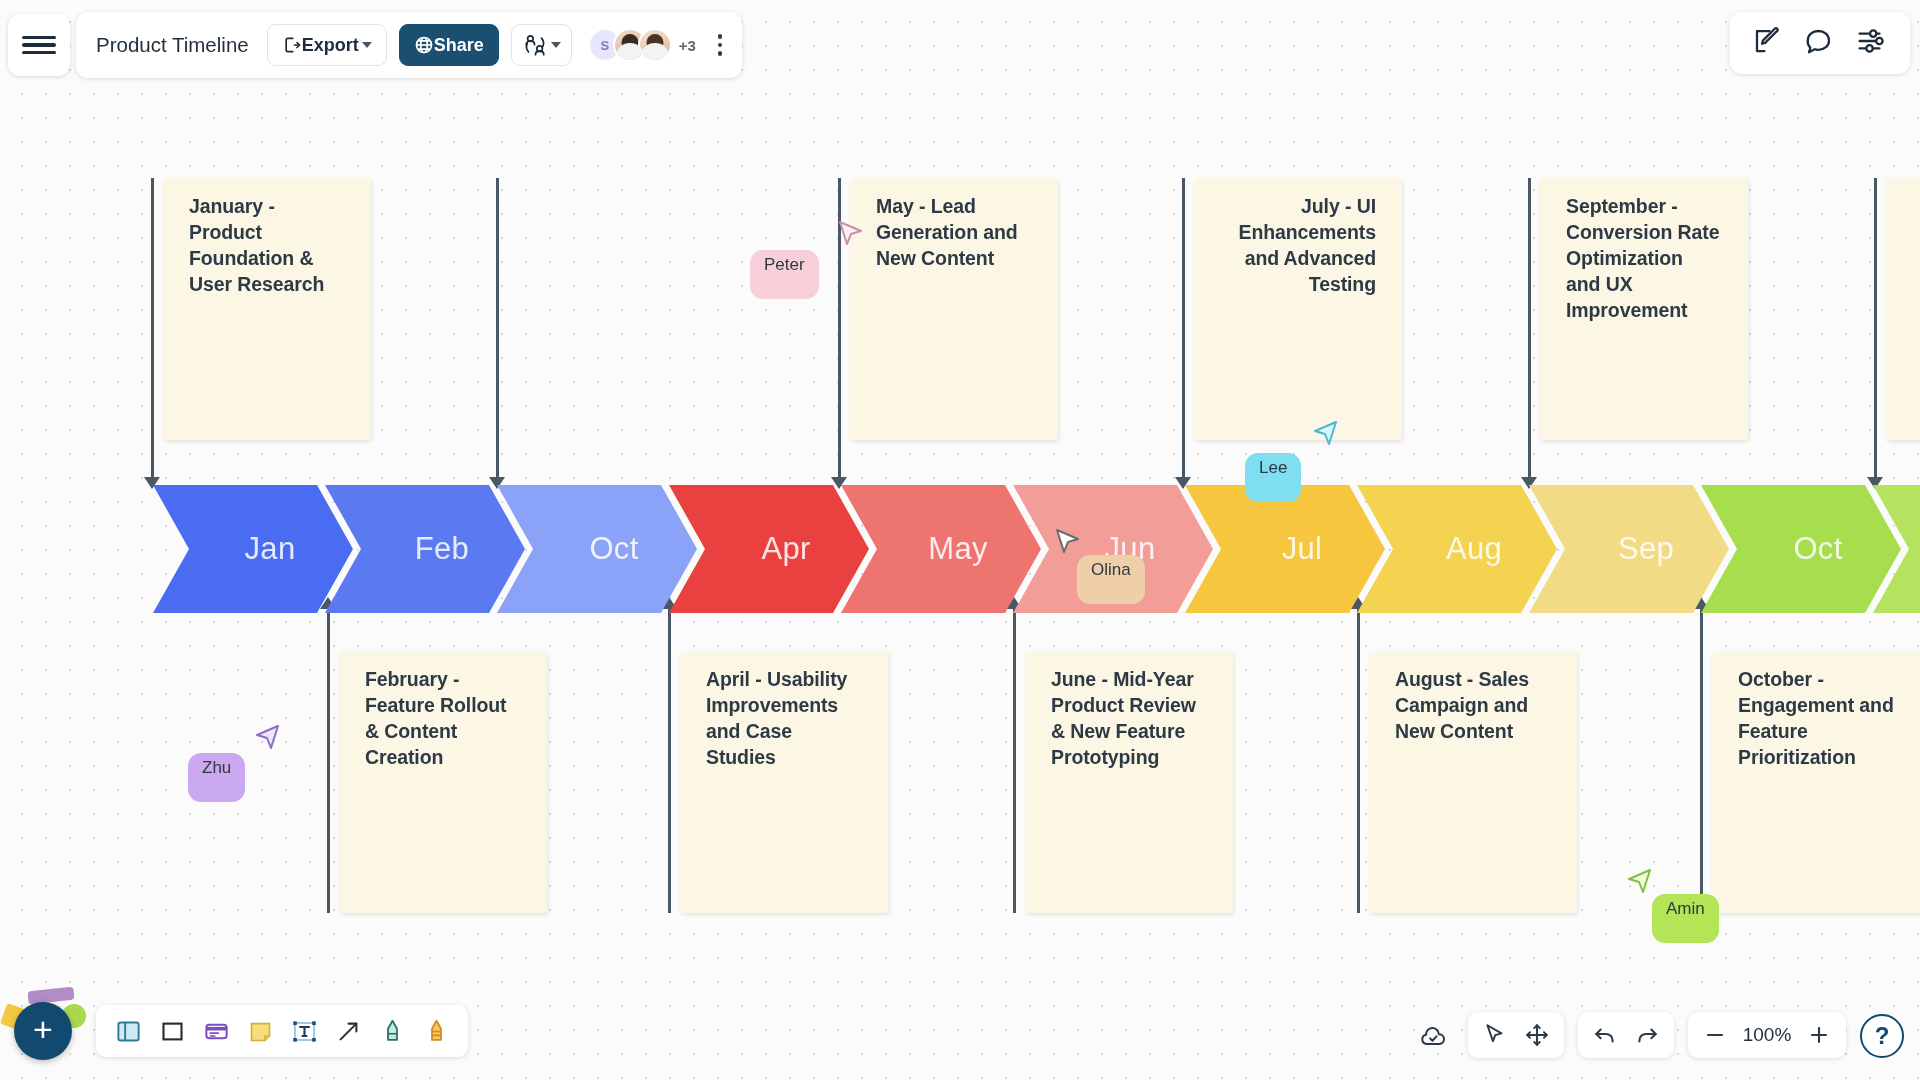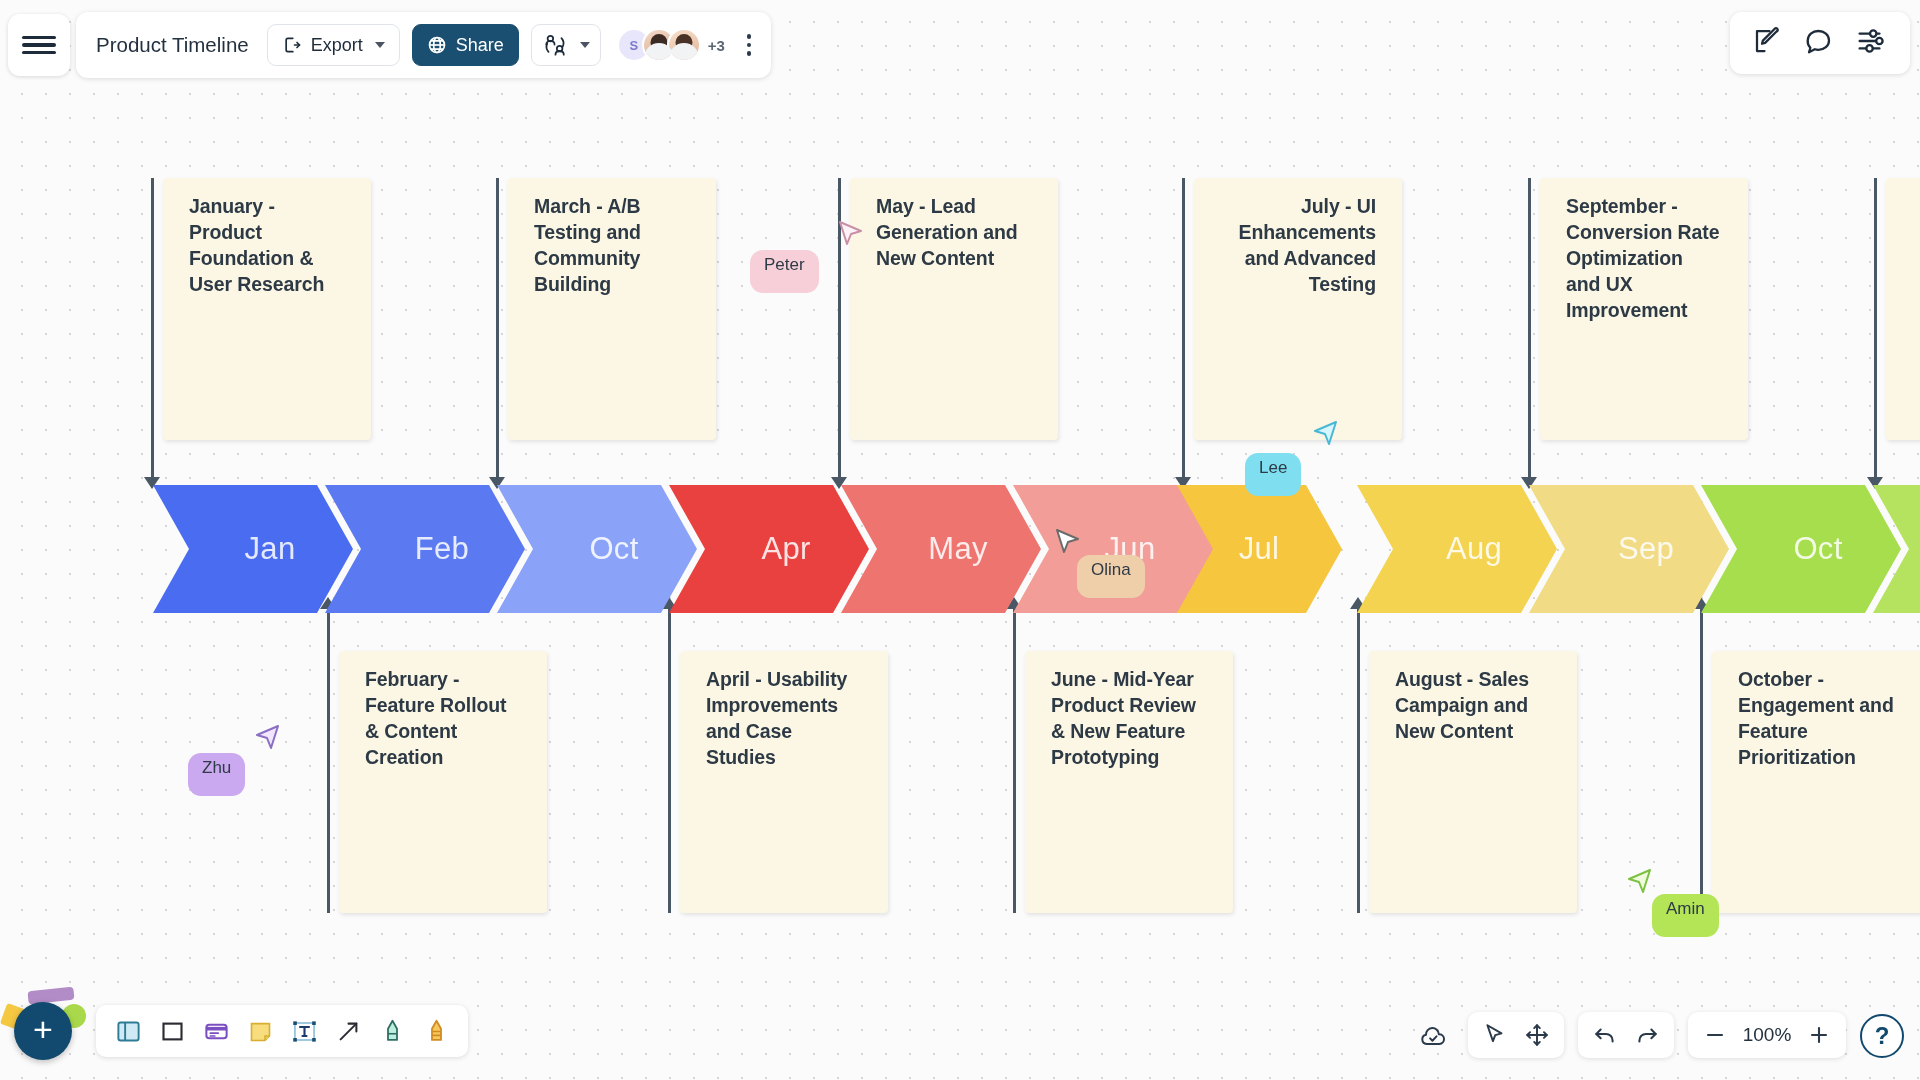--- a/index.html
+++ b/index.html
@@ -25,23 +25,23 @@
 
   #topbar{
     position:absolute; left:76px; top:12px; height:66px;
     background:#fff; border-radius:12px;
     box-shadow:0 1px 5px rgba(0,0,0,.13);
     display:flex; align-items:center; gap:0px; padding:0 14px 0 20px;
     z-index:35;
   }
   #doc-title{ font-size:20.5px; color:#23313f; margin-right:18px; white-space:nowrap;}
   .tb-btn{
-    display:flex;align-items:center;gap:9px;height:42px;padding:0 14px;
+    display:flex;align-items:center;height:42px;padding:0 14px;
     border:1px solid #e0e4e9;border-radius:9px;background:#fff;
-    font-size:18px;color:#1d2b3a;font-weight:normal;white-space:nowrap;
+    font-size:18px;color:#1d2b3a;font-weight:bold;white-space:nowrap;
   }
   .tb-btn.primary{ background:#1b4f72; border-color:#1b4f72; color:#fff; margin-left:12px;}
   .tb-btn.icononly{ padding:0 10px; margin-left:12px;}
   .caret{ width:0;height:0;border-left:5px solid transparent;border-right:5px solid transparent;
           border-top:6px solid currentColor; opacity:.8; margin-left:3px;}
 
   #avatars{ display:flex; align-items:center; margin-left:16px;}
   .av{ width:34px;height:34px;border-radius:50%;border:2.5px solid #fff;margin-left:-9px;
        display:flex;align-items:center;justify-content:center;font-size:13px;font-weight:bold;
        overflow:hidden; position:relative;}
@@ -92,21 +92,21 @@
     display:flex; align-items:center; justify-content:center;
   }
   .chev span{
     font-size:31px; color:rgba(255,255,255,.85); font-weight:normal;
     margin-left:34px; letter-spacing:.3px;
   }
 
   
   .cursor{ position:absolute; z-index:30; }
   .cursor .tag{
-    position:absolute; border-radius:13px; padding:5px 14px 18px;
+    position:absolute; border-radius:13px; padding:5px 14px 24px;
     font-size:17px; color:#2e3a46; white-space:nowrap;
   }
 
   
   #add-btn{
     position:absolute; left:14px; bottom:20px; width:58px;height:58px;border-radius:50%;
     background:#12496e; color:#fff; font-size:34px; line-height:54px; text-align:center;
     z-index:45; box-shadow:0 2px 6px rgba(0,0,0,.25);
   }
   #add-deco1{position:absolute;left:3px;bottom:52px;width:22px;height:22px;background:#f5c842;transform:rotate(20deg);z-index:43;border-radius:3px;}
@@ -136,23 +136,20 @@
 <body>
 
 <div id="canvas">
 
   <div class="stem down" style="left:151px; top:178px; height:300px;"></div>
   <div class="card" style="left:163px; top:178px; width:208px; height:262px;">
     <span>January - Product Foundation &amp; User Research</span>
   </div>
 
   <div class="stem down" style="left:496px; top:178px; height:300px;"></div>
-  <div class="card" style="left:508px; top:178px; width:208px; height:262px;">
-    <span>March - A/B Testing and Community Building</span>
-  </div>
 
   <div class="stem down" style="left:838px; top:178px; height:300px;"></div>
   <div class="card" style="left:850px; top:178px; width:208px; height:262px;">
     <span>May - Lead Generation and New Content</span>
   </div>
 
   <div class="stem down" style="left:1182px; top:178px; height:300px;"></div>
   <div class="card" style="left:1194px; top:178px; width:208px; height:262px;text-align:right;">
     <span>July - UI Enhancements and Advanced Testing</span>
   </div>
@@ -177,21 +174,21 @@
       </div>
       <div class="chev" style="left: 669px; width: 200px; background: rgb(232, 65, 63); z-index: 27;">
         <span>Apr</span>
       </div>
       <div class="chev" style="left: 841px; width: 200px; background: rgb(238, 116, 112); z-index: 26;">
         <span>May</span>
       </div>
       <div class="chev" style="left: 1013px; width: 200px; background: rgb(242, 157, 152); z-index: 25;">
         <span>Jun</span>
       </div>
-      <div class="chev" style="left: 1142px; width: 200px; background: rgb(246, 198, 63); z-index: 24; justify-content: center;">
+      <div class="chev" style="left: 1185px; width: 200px; background: rgb(246, 198, 63); z-index: 24; justify-content: center;">
         <span>Jul</span>
       </div>
       <div class="chev" style="left: 1357px; width: 200px; background: rgb(243, 211, 79); z-index: 23;">
         <span>Aug</span>
       </div>
       <div class="chev" style="left: 1529px; width: 200px; background: rgb(242, 219, 133); z-index: 22;">
         <span>Sep</span>
       </div>
       <div class="chev" style="left: 1701px; width: 200px; background: rgb(166, 222, 77); z-index: 21;">
         <span>Oct</span>

